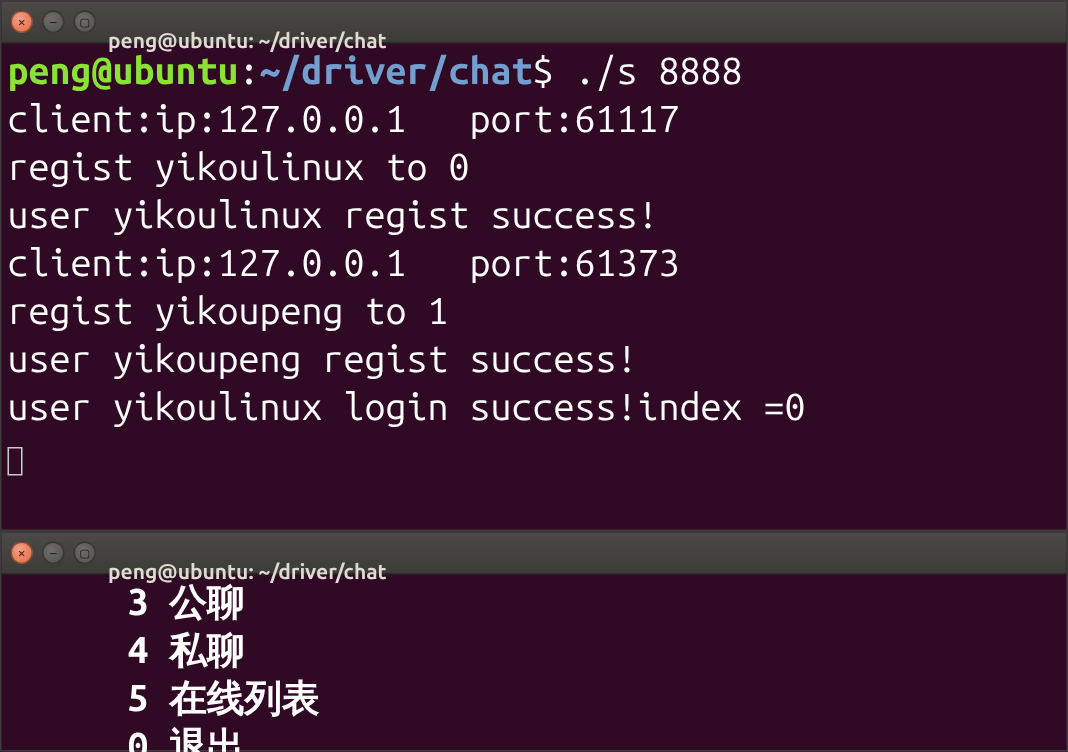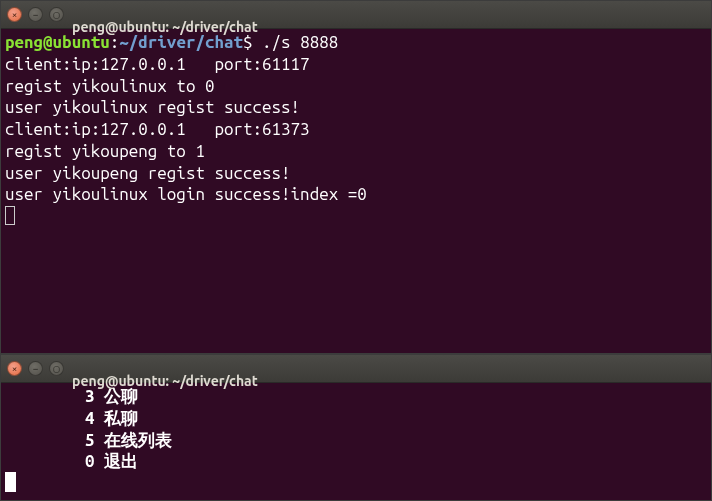--- a/index.html
+++ b/index.html
@@ -71,21 +71,21 @@
       color: #dfdbd2;
       font-size: 14px;
       font-weight: bold;
       margin-left: 8px;
       font-family: "Ubuntu", sans-serif;
       margin-top: 24px;
     }
     .terminal-body {
       padding: 2px 4px;
       color: #ffffff;
-      font-size: 17px;
+      font-size: 25px;
       line-height: 1.28;
       white-space: pre;
       font-family: "Ubuntu Mono", "DejaVu Sans Mono", monospace;
     }
     .prompt-user {
       color: #8ae234;
       font-weight: bold;
     }
     .prompt-path {
       color: #729fcf;

